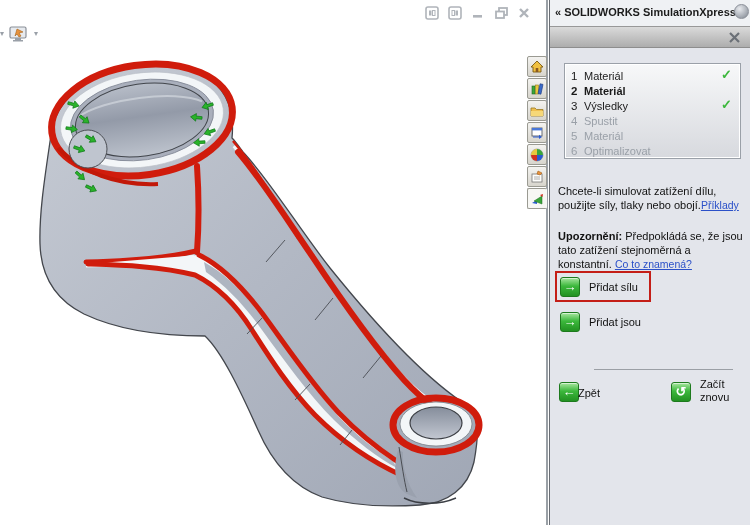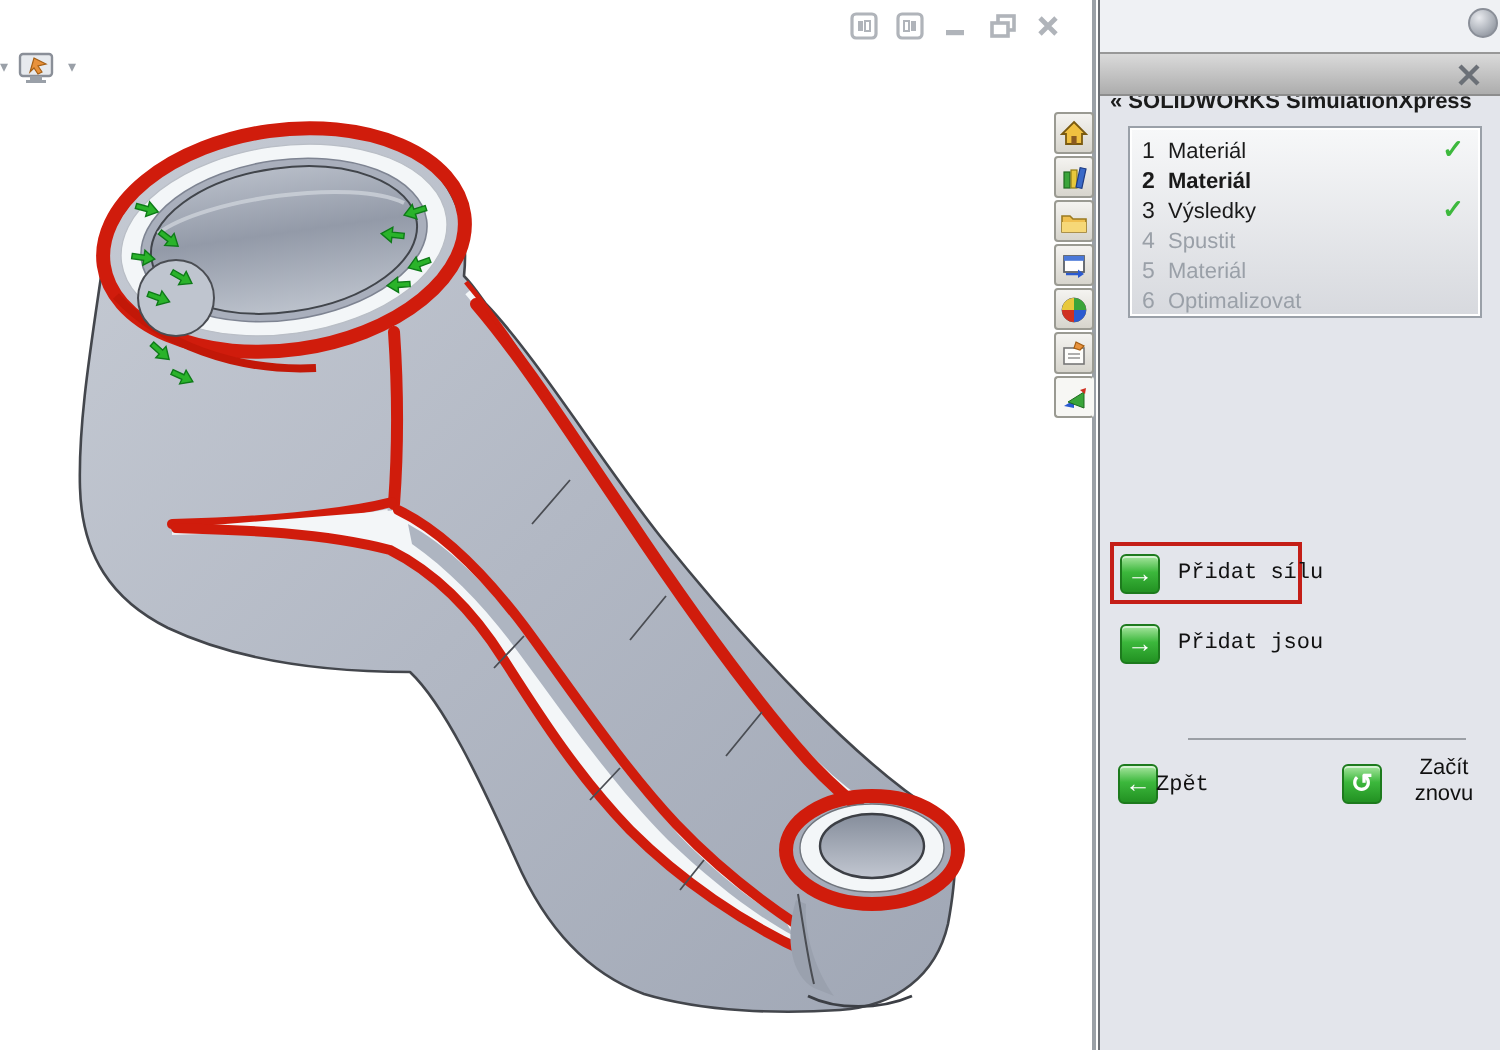--- a/index.html
+++ b/index.html
@@ -19,21 +19,21 @@
   #tabstrip{position:absolute;left:527px;top:56px;width:20px;}
   .tp-tab{width:20px;height:21px;margin-bottom:1px;box-sizing:border-box;
           background:linear-gradient(#f4f3f0,#d7d5cd);
           border:1px solid #9a9a92;border-radius:2px;
           display:flex;align-items:center;justify-content:center;}
   .tp-tab.active{background:#f7f7f4;border-right-color:#f7f7f4;}
   
   #panel{position:absolute;left:549px;top:0;width:201px;height:525px;
          background:#e3e5eb;border-left:1px solid #6b6f75;box-sizing:border-box;}
   #panel-header{position:absolute;left:0;top:0;width:100%;height:26px;background:#eff1f4;}
-  #panel-title{position:absolute;left:5px;top:6px;font-size:11px;font-weight:bold;color:#1b1b1b;white-space:nowrap;margin-top:39px;}
+  #panel-title{position:absolute;left:5px;top:6px;font-size:11px;font-weight:bold;color:#1b1b1b;white-space:nowrap;}
   #help-ball{position:absolute;right:1px;top:4px;width:13px;height:13px;border-radius:50%;
              background:radial-gradient(circle at 35% 30%, #e8eaee 0%, #aeb3bb 55%, #7d838d 100%);
              border:1px solid #8a8f98;}
   #graybar{position:absolute;left:0;top:26px;width:100%;height:22px;
            background:linear-gradient(#dadada,#adadad);
            border-top:1px solid #989898;border-bottom:1px solid #8d8d8d;box-sizing:border-box;}
   #panel-close{position:absolute;right:9px;top:4px;width:13px;height:13px;cursor:default;}
   
   #steps-box{position:absolute;left:14px;top:63px;width:177px;height:96px;box-sizing:border-box;
              border:1px solid #9aa0a8;background:linear-gradient(#f7f8f9,#d7d9de);
@@ -45,26 +45,26 @@
   .step-check{position:absolute;right:2px;top:-1px;color:#3db83d;font-weight:bold;font-size:13px;}
   
   .panel-text{position:absolute;left:8px;width:185px;font-size:11px;line-height:14px;color:#111;}
   .panel-text a{color:#2b50c8;text-decoration:underline;font-size:10.5px;cursor:pointer;}
   
   .green-btn{position:absolute;width:20px;height:20px;border-radius:3px;box-sizing:border-box;
              border:1px solid #1d7a1d;
              background:linear-gradient(#a8e6a0,#3cb83c 45%,#229122);
              color:#ffffff;font-weight:bold;font-size:13px;line-height:18px;text-align:center;
              cursor:pointer;box-shadow:inset 0 1px 0 rgba(255,255,255,.55);}
-  .btn-label{position:absolute;font-size:11px;color:#111;cursor:pointer;white-space:nowrap;font-family:Liberation Mono, monospace;}
+  .btn-label{position:absolute;font-size:11px;color:#111;cursor:pointer;white-space:nowrap;}
   #force-highlight{position:absolute;left:5px;top:271px;width:96px;height:31px;
                    border:2px solid #c41e17;box-sizing:border-box;}
   #divider{position:absolute;left:44px;top:369px;width:139px;border-top:1px solid #9b9fa5;}
   #restart-text{position:absolute;right:6px;top:378px;width:44px;font-size:11px;line-height:13px;
-                text-align:center;color:#111;cursor:pointer;}
+                text-align:left;color:#111;cursor:pointer;}
 </style>
 </head>
 <body>
 
 <div id="viewport">
 
   <svg id="model-svg" width="546" height="525" viewBox="0 0 546 525">
     <defs>
       <linearGradient id="bodyGrad" x1="0" y1="0" x2="1" y2="1">
         <stop offset="0" stop-color="#c6cbd4"></stop>
@@ -300,21 +300,27 @@
       <div class="step-row disabled">
         <span class="step-num">5</span>
         <span class="step-label">Materiál</span>
       </div>
       <div class="step-row disabled">
         <span class="step-num">6</span>
         <span class="step-label">Optimalizovat</span>
       </div>
     </div>
 
-
+  <div class="panel-text" style="top:184px">
+    <span>Chcete-li simulovat zatížení dílu, použijte síly, tlaky nebo obojí.</span><a>Příklady</a>
+  </div>
+
+  <div class="panel-text" style="top:229px">
+    <b>Upozornění:</b><span> Předpokládá se, že jsou tato zatížení stejnoměrná a konstantní. </span><a>Co to znamená?</a>
+  </div>
 
   <div id="force-highlight"></div>
   <div class="green-btn" style="left:10px;top:277px"><span>→</span></div>
   <div class="btn-label" style="left:39px;top:281px">Přidat sílu</div>
 
   <div class="green-btn" style="left:10px;top:312px"><span>→</span></div>
   <div class="btn-label" style="left:39px;top:316px">Přidat jsou</div>
 
   <div id="divider"></div>
 

